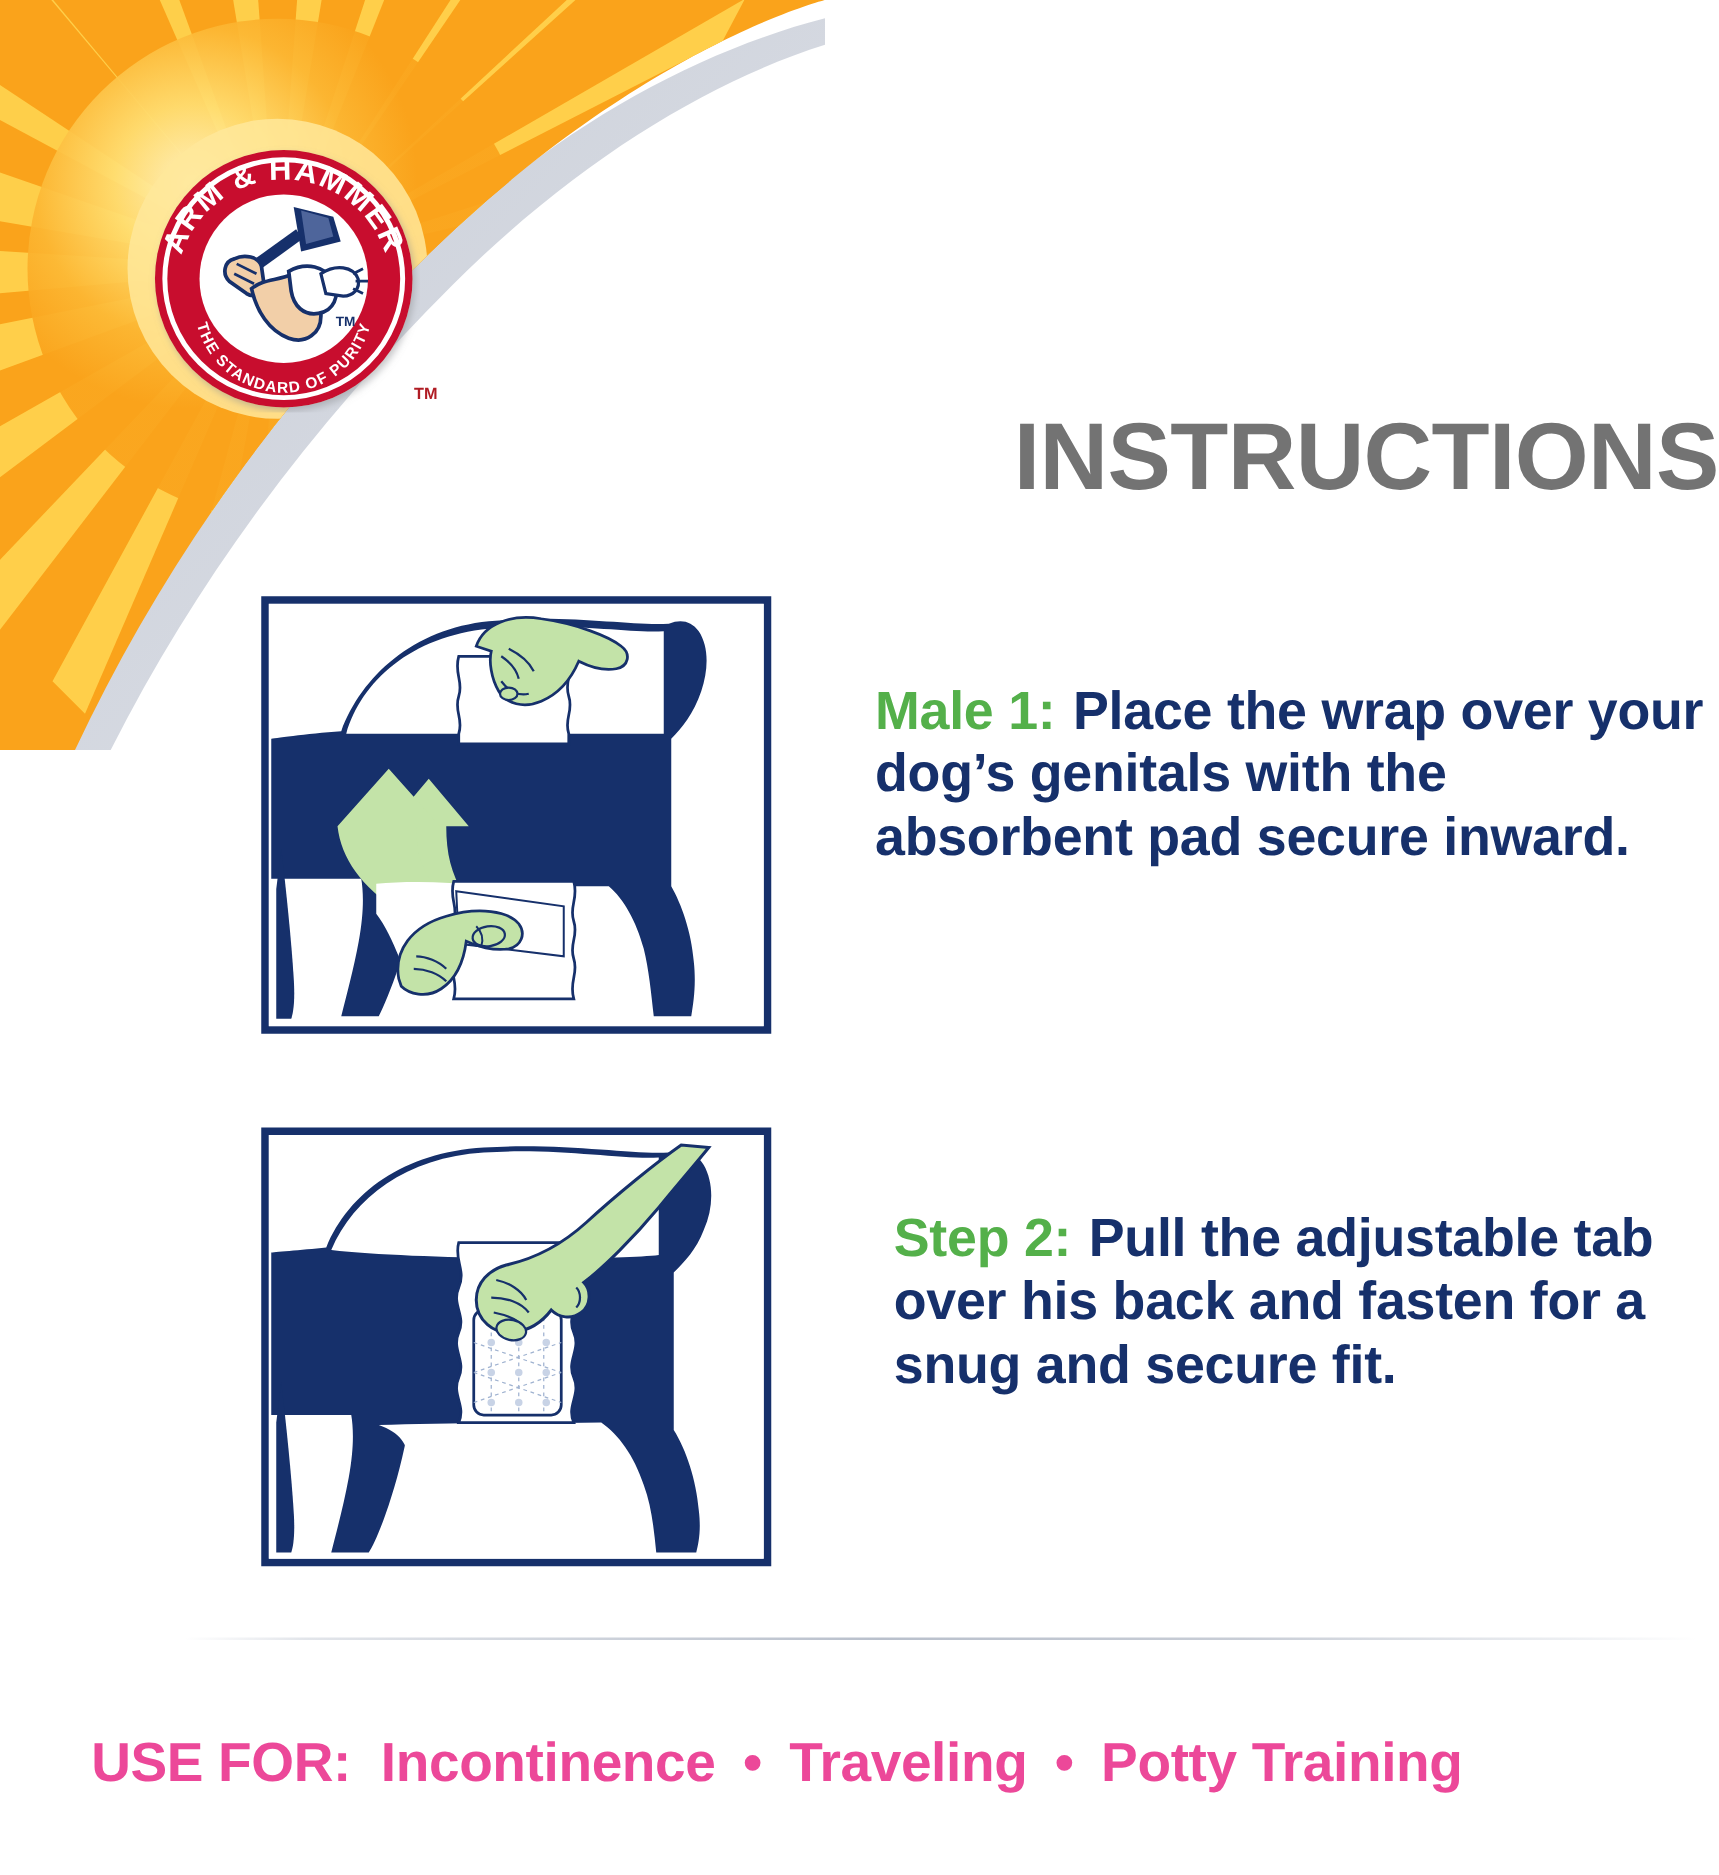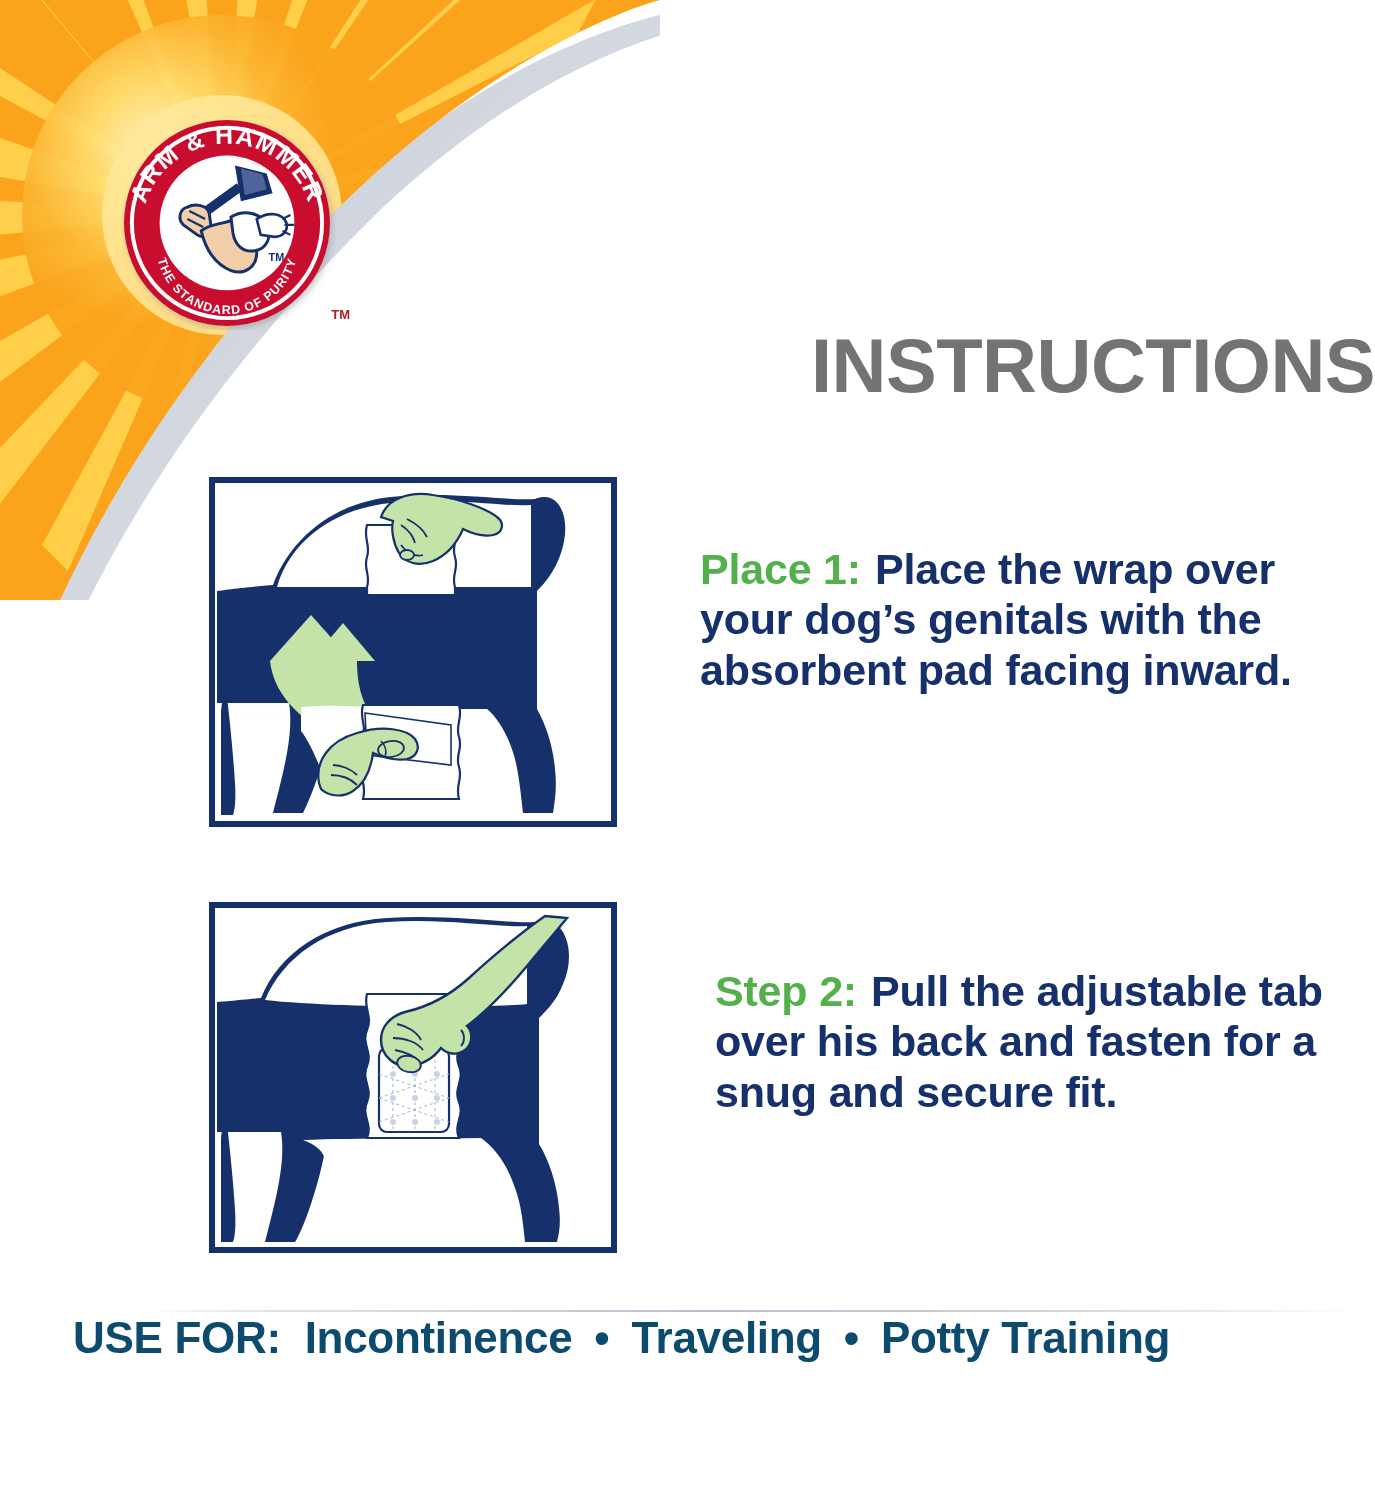--- a/index.html
+++ b/index.html
@@ -68,23 +68,23 @@
   .step .sp{display:inline-block;width:14px;}
 
   
   .divider{
     position:absolute;left:148px;top:1310px;width:1210px;height:2px;
     background:linear-gradient(to right,#ffffff 0%,#e2e5ea 8%,#b9c0cc 46%,#c8cdd6 70%,#eef0f3 92%,#ffffff 100%);
   }
 
   
   .usefor{
-    position:absolute;left:0;top:1310px;width:1243px;
+    position:absolute;left:0;top:1383px;width:1243px;
     text-align:center;
-    color:#0c4a6e;
+    color:#ec4899;
     font-size:44px;font-weight:bold;
     line-height:1.28;
     letter-spacing:-0.3px;
   }
   .usefor .bold{font-weight:bold;}
   .usefor .dot{display:inline-block;padding:0 10px;}
   .usefor .line{display:block;}
 </style>
 </head>
 <body>
@@ -247,21 +247,21 @@
                C206,264 202,274 192,276 C180,278 166,274 158,270
                C156,286 150,300 138,308 C126,316 112,312 106,306 Z" fill="#C3E3A8" stroke="#16306B" stroke-width="2.2"></path>
       <path d="M118,282 C126,282 136,286 142,292 M116,292 C126,292 136,296 142,302" stroke="#16306B" stroke-width="1.8" fill="none"></path>
       <ellipse cx="176" cy="266" rx="13" ry="8" transform="rotate(-8 176 266)" fill="#C3E3A8" stroke="#16306B" stroke-width="1.8"></ellipse>
       <path d="M166,258 C170,262 172,268 170,274" stroke="#16306B" stroke-width="1.6" fill="none"></path>
     </g>
   </svg>
 </div>
 
 <div class="step" id="step1">
-  <span class="lbl">Place 1:</span><span class="sp"></span><span>Place the wrap over your dog’s genitals with the absorbent pad facing inward.</span>
+  <span class="lbl">Male 1:</span><span class="sp"></span><span>Place the wrap over your dog’s genitals with the absorbent pad secure inward.</span>
 </div>
 
 <div class="panel" id="panel2">
   <svg viewBox="0 0 396 339" xmlns="http://www.w3.org/2000/svg">
     <rect x="0" y="0" width="396" height="339" fill="#ffffff"></rect>
     <g>
       <path d="M2,94 C2,94 26,92 46,90 C64,46 108,14 172,10 C236,6 292,16 320,14
                C332,10 342,14 348,24 C356,38 356,58 348,76 C342,92 332,102 324,110
                L324,236 C334,252 342,276 344,300 C346,316 344,326 342,334 L310,334
                C308,314 306,296 300,280 C292,256 280,240 266,230

